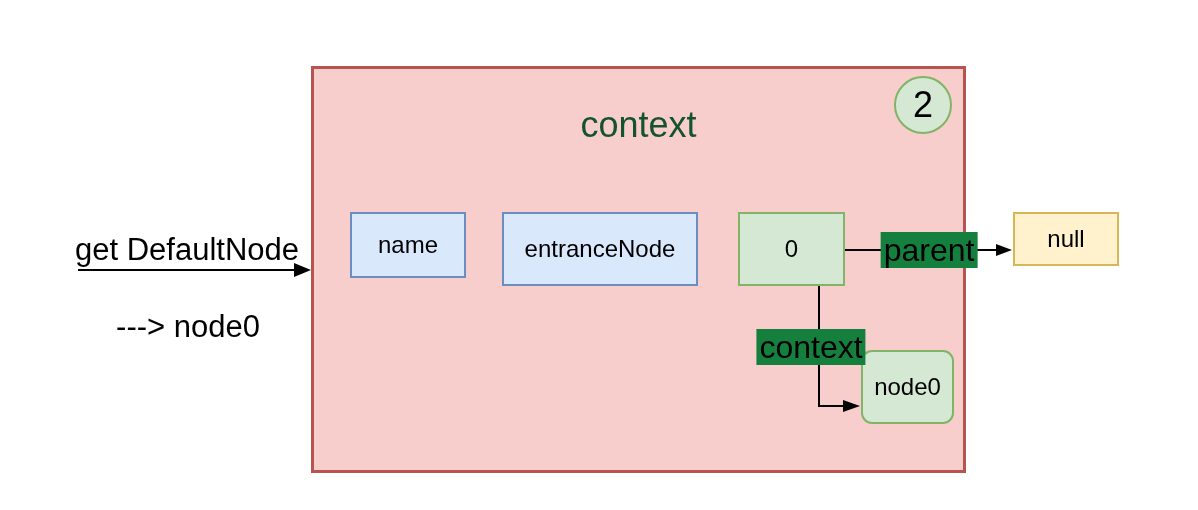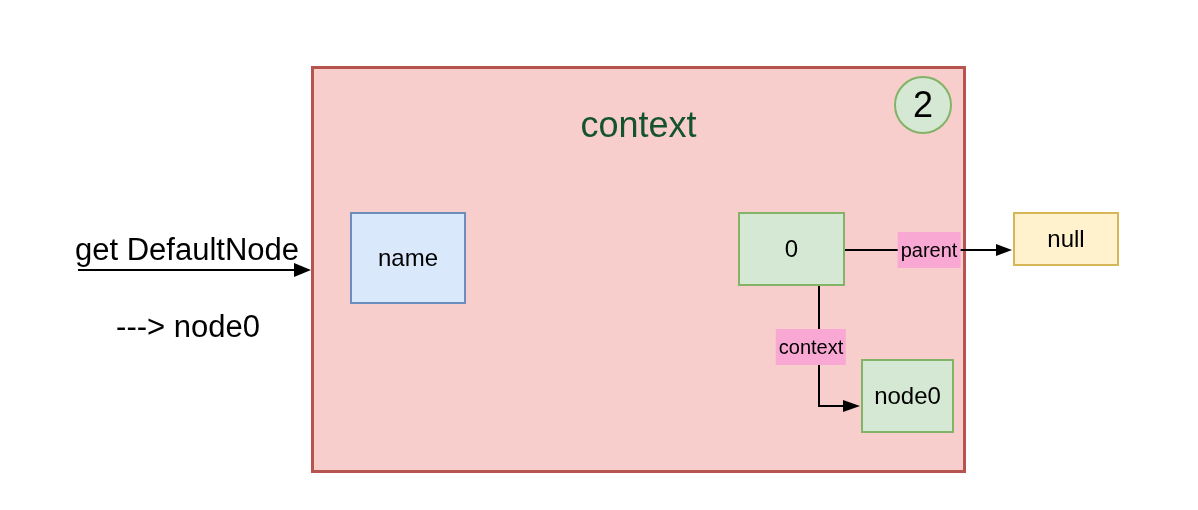--- a/index.html
+++ b/index.html
@@ -64,32 +64,32 @@
     align-items: center;
     justify-content: center;
     font-size: 24px;
     color: #000000;
     z-index: 3;
   }
   .node-blue   { background: #dae8fc; border: 2px solid #6c8ebf; }
   .node-green  { background: #d5e8d4; border: 2px solid #82b366; }
   .node-yellow { background: #fff2cc; border: 2px solid #d6b656; }
 
-  .box-name         { left: 350px;  top: 212px; width: 116px; height: 92px; }
+  .box-name         { left: 350px;  top: 212px; width: 116px; height: 66px; }
   .box-entrancenode { left: 502px;  top: 212px; width: 196px; height: 74px; }
   .box-zero         { left: 738px;  top: 212px; width: 107px; height: 74px; }
   .box-null         { left: 1013px; top: 212px; width: 106px; height: 54px; }
-  .box-node0        { left: 861px;  top: 359px; width: 93px;  height: 74px; }
+  .box-node0        { left: 861px;  top: 350px; width: 93px;  height: 74px; border-radius: 11px; }
 
   .edge-label {
     position: absolute;
     transform: translate(-50%, -50%);
-    background: #f9a8d4;
+    background: #15803d;
     padding: 4px 3px;
-    font-size: 20px;
+    font-size: 32px;
     line-height: 28px;
     color: #000000;
     white-space: nowrap;
     z-index: 4;
   }
   .label-parent  { left: 929px; top: 250px; }
   .label-curnode { left: 811px; top: 347px; }
 
   .incoming-text {
     position: absolute;
@@ -124,20 +124,21 @@
       <polygon points="1012,250 996,244 996,256" fill="#000000"></polygon>
     </g>
     
     <g>
       <polyline points="819,286 819,406 845,406" fill="none" stroke="#000000" stroke-width="2"></polyline>
       <polygon points="860,406 843,400 843,412" fill="#000000"></polygon>
     </g>
   </svg>
 
   <div class="node node-blue box-name">name</div>
+  <div class="node node-blue box-entrancenode">entranceNode</div>
   <div class="node node-green box-zero">0</div>
 
   <div class="node node-yellow box-null">null</div>
   <div class="node node-green box-node0">node0</div>
 
   <div class="edge-label label-parent">parent</div>
   <div class="edge-label label-curnode">context</div>
 
   <div class="incoming-text incoming-line1">get DefaultNode</div>
   <div class="incoming-text incoming-line2">---&gt; node0</div>

